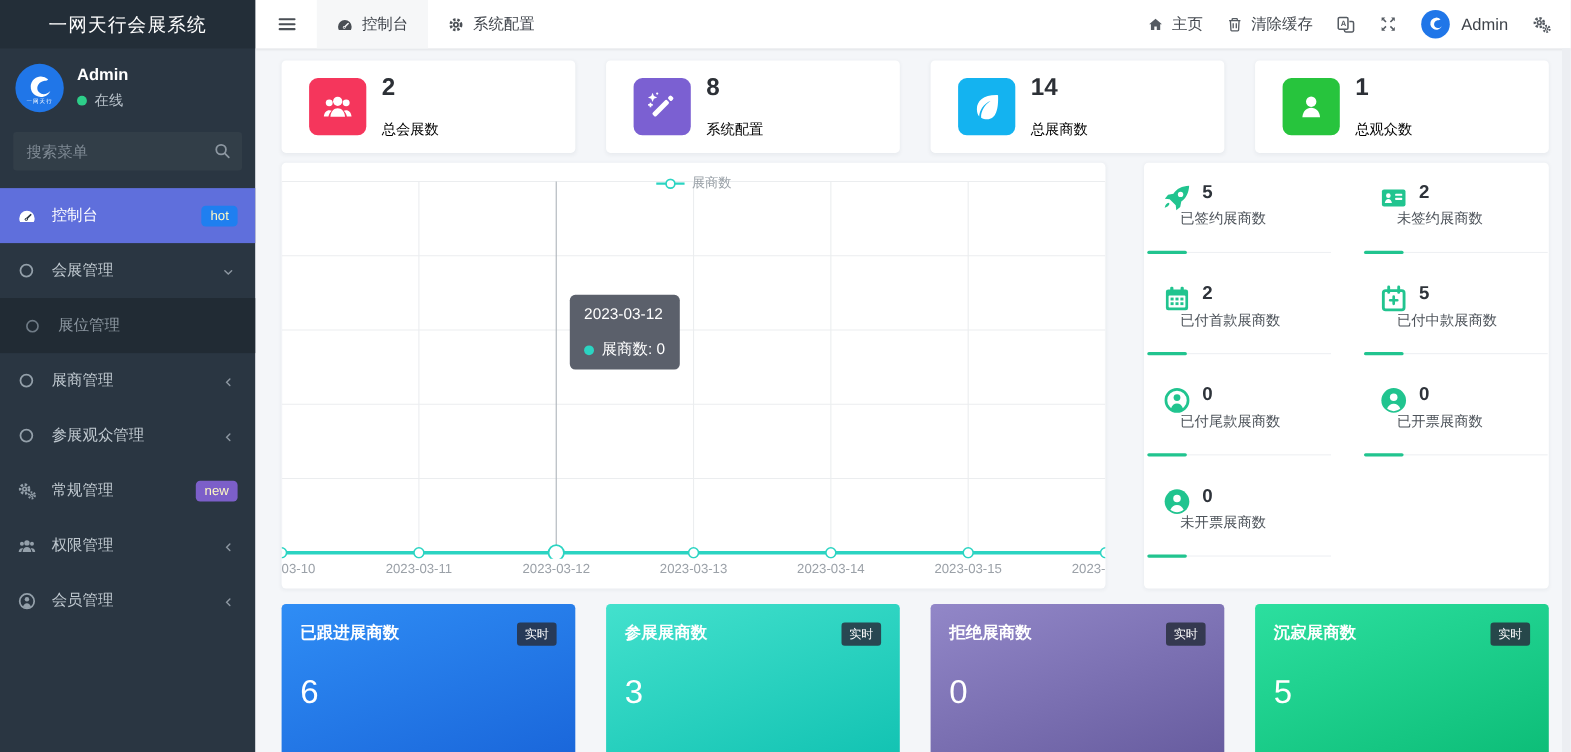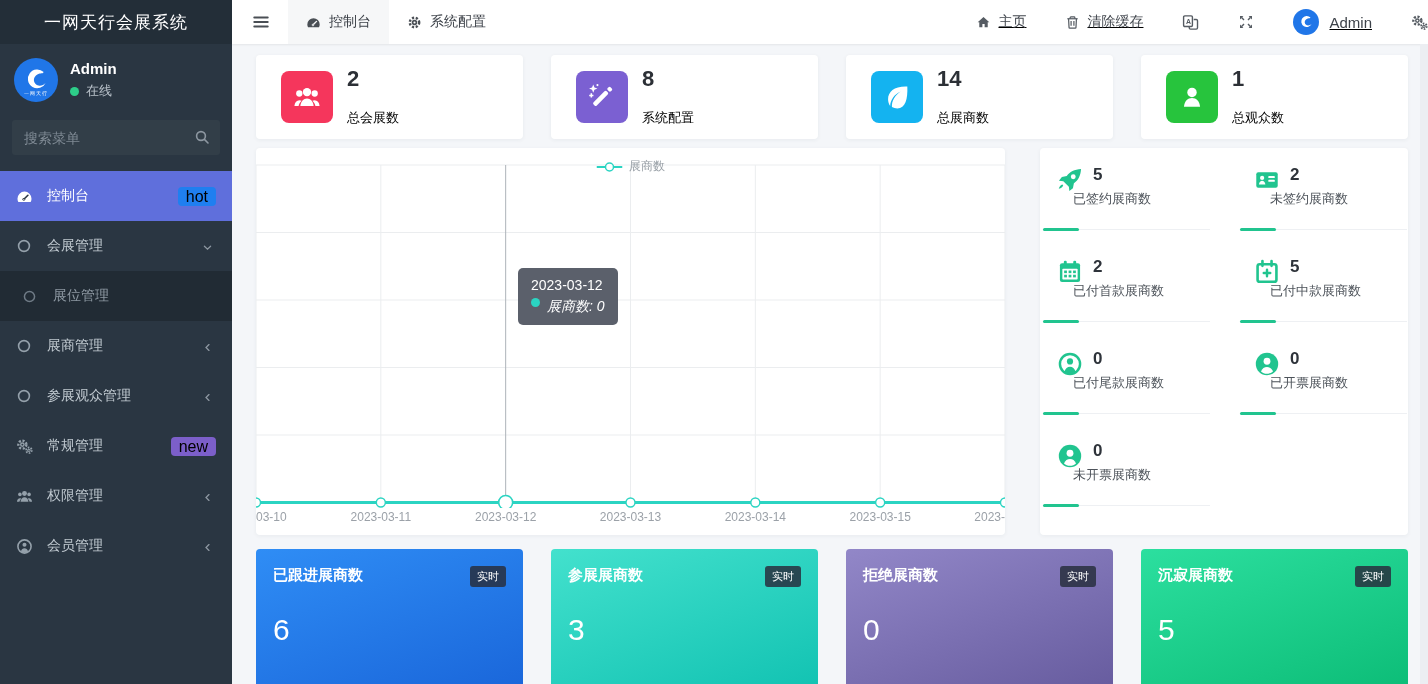--- a/index.html
+++ b/index.html
@@ -21,35 +21,35 @@
   .search-box { margin:10px 12px 16px; position:relative; }
   .search-box input { width:100%; height:35px; background:#323e48; border:none; border-radius:3px; padding:0 34px 0 12px; color:#cfd6dc; font-size:14px; font-family:inherit; outline:none; }
   .search-box input::placeholder { color:#7f8a94; }
   .search-box .ic { position:absolute; right:10px; top:9px; color:#8d97a1; }
   .menu { list-style:none; }
   .menu-item { height:50px; display:flex; align-items:center; padding:0 16px; color:#c0c9d0; font-size:14px; cursor:pointer; position:relative; }
   .menu-item .m-ic { width:20px; margin-right:11px; color:#94a0aa; display:flex; align-items:center; }
   .menu-item .chev { position:absolute; right:18px; color:#8d97a1; }
   .menu-item.active { background:var(--active-item,#5f6fdc); color:#fff; }
   .menu-item.active .m-ic { color:#fff; --hole:var(--active-item,#5f6fdc); }
-  .m-badge { margin-left:auto; font-size:16px; color:#000000; border-radius:4px; padding:2px 8px; line-height:15px; }
+  .m-badge { margin-left:auto; font-size:12px; color:#fef9c3; border-radius:4px; padding:2px 8px; line-height:15px; }
   .m-badge.hot { background:var(--hot-badge,#1f7ff0); }
   .m-badge.new { background:var(--new-badge,#7c5fc9); }
   .submenu { background:var(--submenu-bg,#212b34); list-style:none; }
   .submenu .menu-item { color:#8d98a2; padding-left:22px; }
   .submenu .menu-item .m-ic { color:#6f7b86; }
   .menu .m-ic svg { --hole:var(--sidebar-bg,#2a3642); }
 
   
   .navbar { position:absolute; left:232px; top:0; right:0; height:44px; background:#fff; box-shadow:0 1px 2px rgba(0,0,0,.07); display:flex; align-items:center; z-index:20; }
   .burger { margin:0 12px 0 14px; color:#4a4f55; background:none; border:none; cursor:pointer; padding:6px; }
   .nav-tab { height:44px; display:flex; align-items:center; gap:8px; padding:0 18px; font-size:14px; color:#3e434a; cursor:pointer; }
   .nav-tab .ic { color:#4a4f55; }
   .nav-tab.active { background:#f6f7f8; }
-  .nav-right { margin-left:auto; display:flex; align-items:center; gap:39px; padding-right:0;text-decoration:underline; }
+  .nav-right { margin-left:auto; display:flex; align-items:center; gap:22px; padding-right:18px; }
   .nav-link { display:flex; align-items:center; gap:7px; font-size:14px; color:#42474e; cursor:pointer; background:none; border:none; font-family:inherit; }
   .nav-link .ic { color:#555b62; }
   .icon-btn { background:none; border:none; color:#555b62; cursor:pointer; display:flex; align-items:center; }
   .nav-user { display:flex; align-items:center; gap:10px; cursor:pointer; }
   .avatar-sm { width:26px; height:26px; border-radius:50%; background:var(--avatar-blue,#2076e8); position:relative; overflow:hidden; }
   .avatar-sm svg { position:absolute; left:3px; top:2px; }
   .nav-user .nm { font-size:15px; color:#3d4249; }
 
   
   .content { position:absolute; left:232px; top:44px; right:0; bottom:0; padding:11px 20px 0 24px; }
@@ -57,21 +57,21 @@
   .stat-card { flex:1; background:#fff; border-radius:4px; box-shadow:0 1px 4px rgba(40,50,70,.06); height:84px; display:flex; align-items:center; padding:0 20px 0 25px; }
   .stat-icon { width:52px; height:52px; border-radius:8px; color:#fff; display:flex; align-items:center; justify-content:center; flex:none; }
   .stat-txt { margin-left:14px; }
   .stat-val { font-size:22px; font-weight:bold; color:#2c3036; line-height:24px; }
   .stat-lbl { font-size:13px; color:#000000; margin-top:18px; }
 
   .middle { display:flex; gap:35px; margin-top:9px; }
   .chart-card { width:749px; height:387px; background:#fff; border-radius:4px; box-shadow:0 1px 4px rgba(40,50,70,.06); position:relative; overflow:hidden; flex:none; }
   .chart-legend { position:absolute; left:50%; top:10px; transform:translateX(-50%); display:flex; align-items:center; gap:7px; font-size:12px; color:#99a0a7; z-index:3; }
   .chart-tooltip { position:absolute; left:262px; top:120px; border-radius:5px; padding:9px 13px; color:#fff; font-size:14px; z-index:4; background:rgba(77,83,94,.92); }
-  .chart-tooltip .tt-row { margin-top:5px; display:flex; align-items:flex-start; gap:7px;font-style:italic; }
+  .chart-tooltip .tt-row { margin-top:16px; display:flex; align-items:center; gap:7px; }
   .tt-dot { width:9px; height:9px; border-radius:50%; background:var(--line-color,#2bd4c2); }
   .x-labels { position:absolute; left:0; top:362px; width:749px; height:20px; }
   .x-labels span { position:absolute; transform:translateX(-50%); font-size:12px; color:#9ba1a8; white-space:nowrap; }
 
   .panel-card { flex:1; height:387px; background:#fff; border-radius:4px; box-shadow:0 1px 4px rgba(40,50,70,.06); padding:17px 0 0 3px; display:grid; grid-template-columns:167px 167px; column-gap:30px; grid-auto-rows:92px; }
   .p-item { position:relative; height:92px; }
   .p-ic { position:absolute; left:14px; top:2px; color:var(--panel-accent,#21c48f); }
   .p-val { margin-left:50px; font-size:17px; font-weight:bold; color:#2e333a; line-height:20px; }
   .p-lbl { margin-left:30px; margin-top:5px; font-size:13px; color:#4d535a; white-space:nowrap; }
   .p-line { position:absolute; left:0; top:64px; width:100%; height:1px; background:#eef0f3; }

